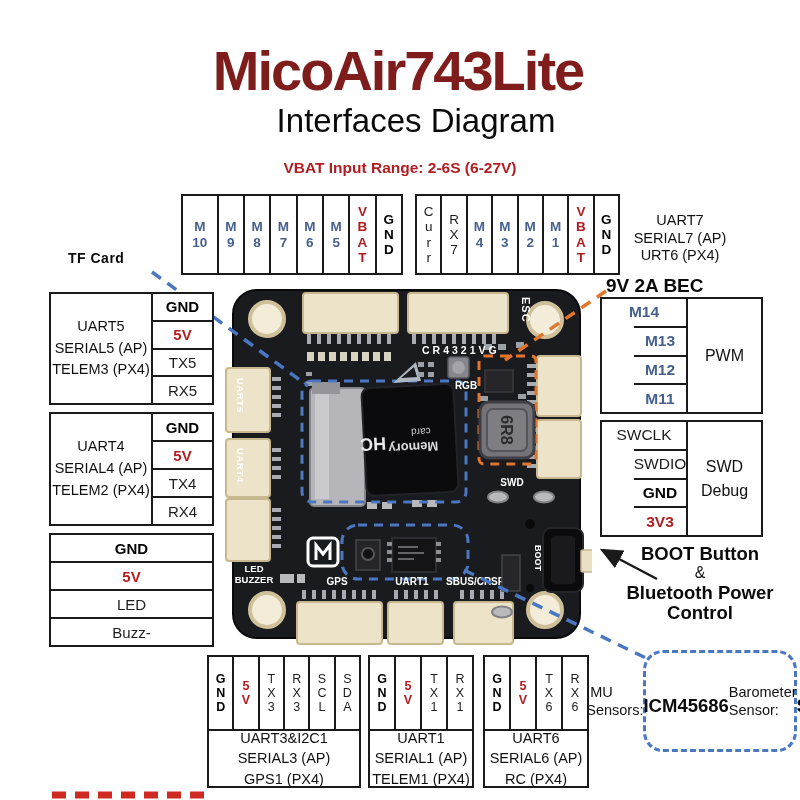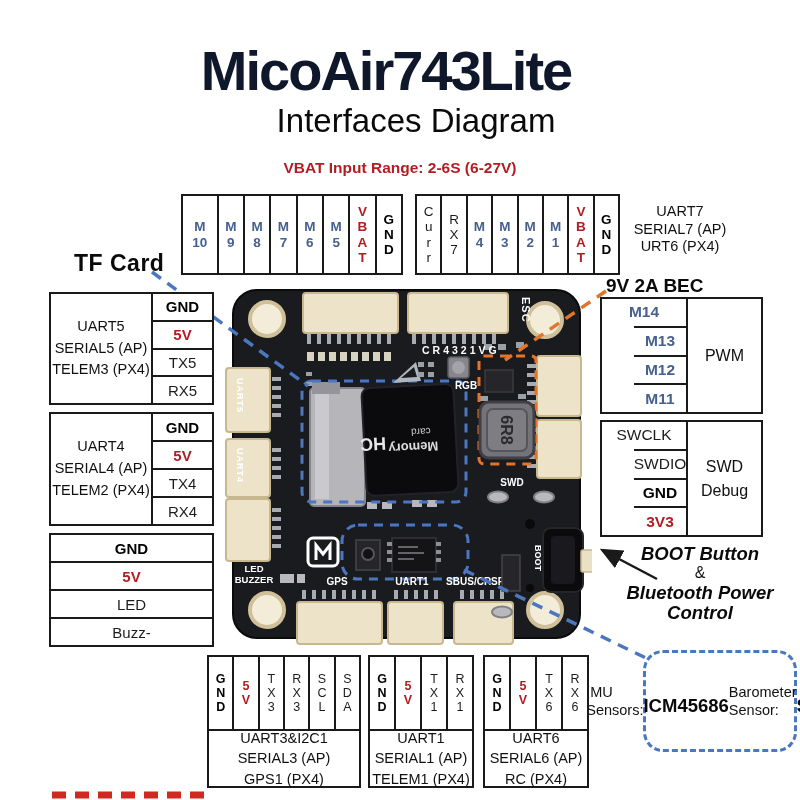--- a/index.html
+++ b/index.html
@@ -2,21 +2,21 @@
 <html><head>
 <meta charset="utf-8">
 <style>
   html,body{margin:0;padding:0;}
   body{width:800px;height:800px;background:#ffffff;font-family:"Liberation Sans",sans-serif;position:relative;overflow:hidden;color:#111;}
   .abs{position:absolute;}
   .panel{z-index:10;}
   .pcb{z-index:1;}
   .overlay{z-index:5;pointer-events:none;}
 
-  .title{top:38px;left:0;width:772px;text-align:center;font-size:56px;font-weight:800;letter-spacing:-2px;color:#0f172a;}
+  .title{top:38px;left:12px;width:772px;text-align:center;font-size:56px;font-weight:800;letter-spacing:-2px;color:#7f1d1d;}
   .subtitle{top:102px;left:0;width:800px;text-align:center;font-size:33px;font-weight:400;color:#0a0a0a;padding-left:16px;}
   .vbat-range{top:159px;left:0;width:800px;text-align:center;font-size:15.5px;font-weight:700;color:#b31d22;}
 
   .pin-row{display:flex;border:2.5px solid #1a1a1a;background:#fff;box-sizing:border-box;}
   .pcell{flex:1;display:flex;align-items:center;justify-content:center;text-align:center;white-space:pre-line;font-size:13.5px;line-height:1.12;}
   .pcell + .pcell{border-left:2.5px solid #1a1a1a;}
   .pcell.wide{flex:1.38;}
 
   .c-m{color:#46618e;font-weight:600;}
   .c-plain{color:#1c1c1c;font-weight:400;}
@@ -28,26 +28,26 @@
   .side-rows{flex:1;display:flex;flex-direction:column;}
   .lrow{flex:1;display:flex;align-items:center;justify-content:center;font-size:15px;}
   .lrow + .lrow{border-top:2.5px solid #1a1a1a;}
 
   .right-table{display:flex;border:2.5px solid #1a1a1a;background:#fff;box-sizing:border-box;}
   .r-rows{width:84px;display:flex;flex-direction:column;border-right:2.5px solid #1a1a1a;}
   .rrow{flex:1;display:flex;align-items:center;justify-content:center;font-size:15.5px;}
   .rrow + .rrow{border-top:2.5px solid #1a1a1a;margin-left:32px;}
   .r-side{flex:1;display:flex;align-items:center;justify-content:center;text-align:center;font-size:16px;line-height:1.45;white-space:pre-line;}
 
-  .uart7-label{left:622px;top:203px;width:116px;text-align:center;font-size:14.5px;line-height:1.22;white-space:pre-line;color:#111;}
-  .tf-card{left:74px;top:250px;font-size:23px;font-weight:800;color:#0a0a0a;letter-spacing:.5px;}
+  .uart7-label{left:622px;top:212px;width:116px;text-align:center;font-size:14.5px;line-height:1.22;white-space:pre-line;color:#111;}
+  .tf-card{left:68px;top:250px;font-size:14px;font-weight:800;color:#0a0a0a;letter-spacing:.5px;}
   .bec-label{left:606px;top:275px;font-size:19px;font-weight:800;color:#0a0a0a;}
 
   .boot-block{left:600px;top:544px;width:200px;text-align:center;z-index:10;}
-  .boot-line{font-size:18.5px;font-weight:800;line-height:1.1;color:#0a0a0a;font-style:italic;}
+  .boot-line{font-size:18.5px;font-weight:800;line-height:1.1;color:#0a0a0a;}
   .boot-amp{font-size:16px;font-weight:400;line-height:1.15;color:#111;}
 
   .imu-box{left:643px;top:650px;width:148px;height:96px;border:3px dashed #4a77c0;border-radius:20px;display:flex;flex-direction:row;align-items:center;justify-content:center;background:#fff;}
   .imu-line{font-size:14.5px;line-height:1.25;color:#111;}
   .imu-value{font-size:18.5px;font-weight:800;line-height:1.25;color:#0a0a0a;margin-top:10px;}
 
   .bottom-table{border:2.5px solid #1a1a1a;background:#fff;box-sizing:border-box;}
   .bt-pins{display:flex;height:72px;border-bottom:2.5px solid #1a1a1a;}
   .bcell{flex:1;display:flex;align-items:center;justify-content:center;text-align:center;white-space:pre-line;font-size:12.5px;line-height:1.12;}
   .bcell + .bcell{border-left:2.5px solid #1a1a1a;}

